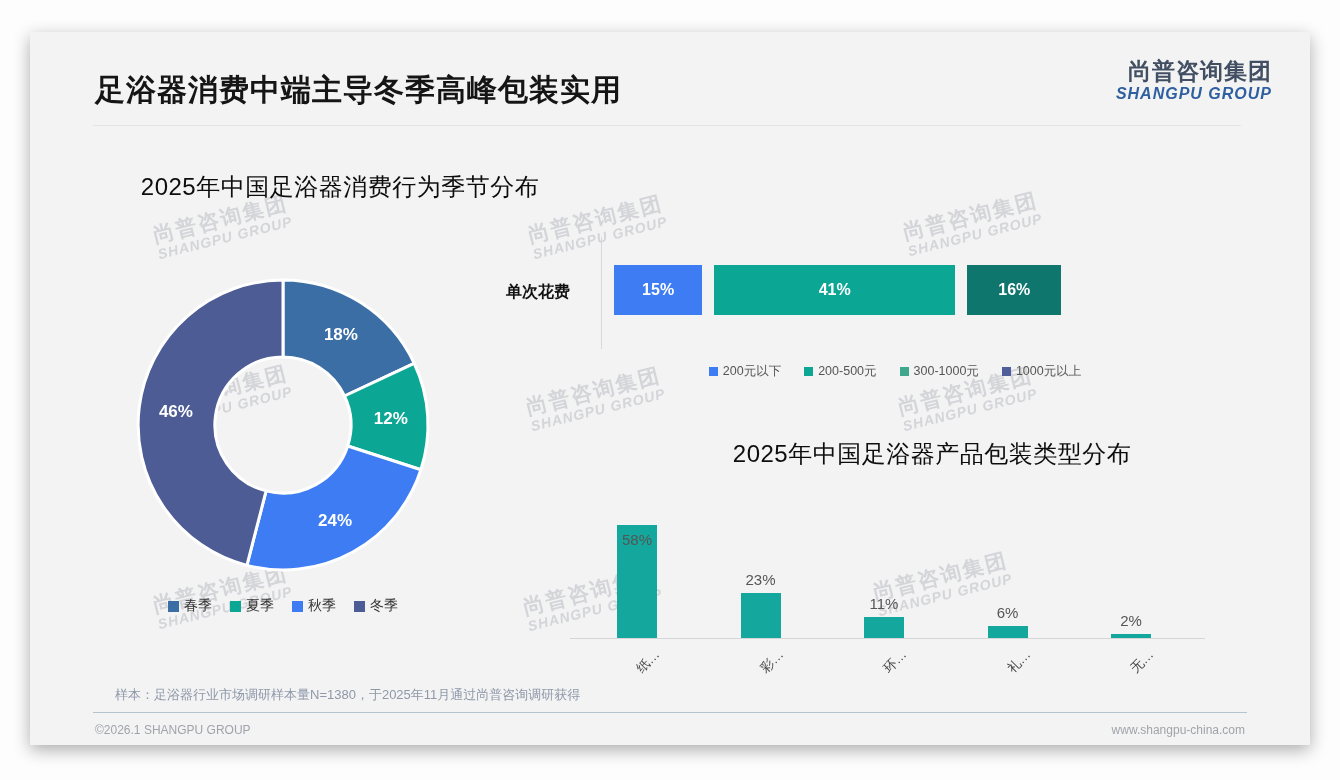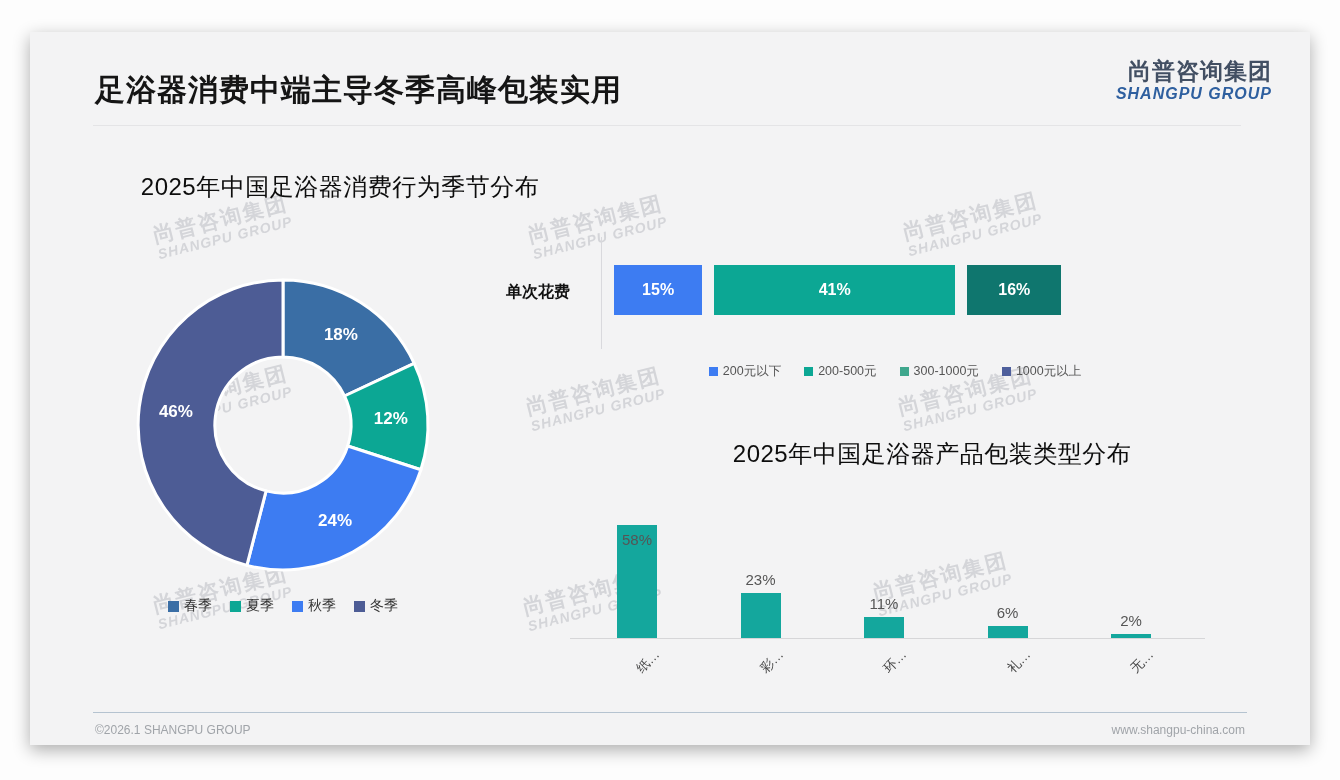--- a/index.html
+++ b/index.html
@@ -188,18 +188,19 @@
         <div class="z col-value" style="left: 819px; top: 562.55px;">11%</div>
         <div class="z col-xlabel" style="left: 778px; top: 614px;">环…</div>
         <div class="z col-bar" style="left: 957.5px; top: 594.3px; height: 11.7px; background: rgb(20, 167, 157);"></div>
         <div class="z col-value" style="left: 942.5px; top: 572.3px;">6%</div>
         <div class="z col-xlabel" style="left: 901.5px; top: 614px;">礼…</div>
         <div class="z col-bar" style="left: 1081px; top: 602.1px; height: 3.9px; background: rgb(20, 167, 157);"></div>
         <div class="z col-value" style="left: 1066px; top: 580.1px;">2%</div>
         <div class="z col-xlabel" style="left: 1025px; top: 614px;">无…</div>
       </div>
 
+    <div class="z sample-note">样本：足浴器行业市场调研样本量N=1380，于2025年11月通过尚普咨询调研获得</div>
     <div class="z footer-rule"></div>
     <div class="z copyright">©2026.1 SHANGPU GROUP</div>
     <div class="z website">www.shangpu-china.com</div>
 
   </div>
 </div>
 
 </body></html>

